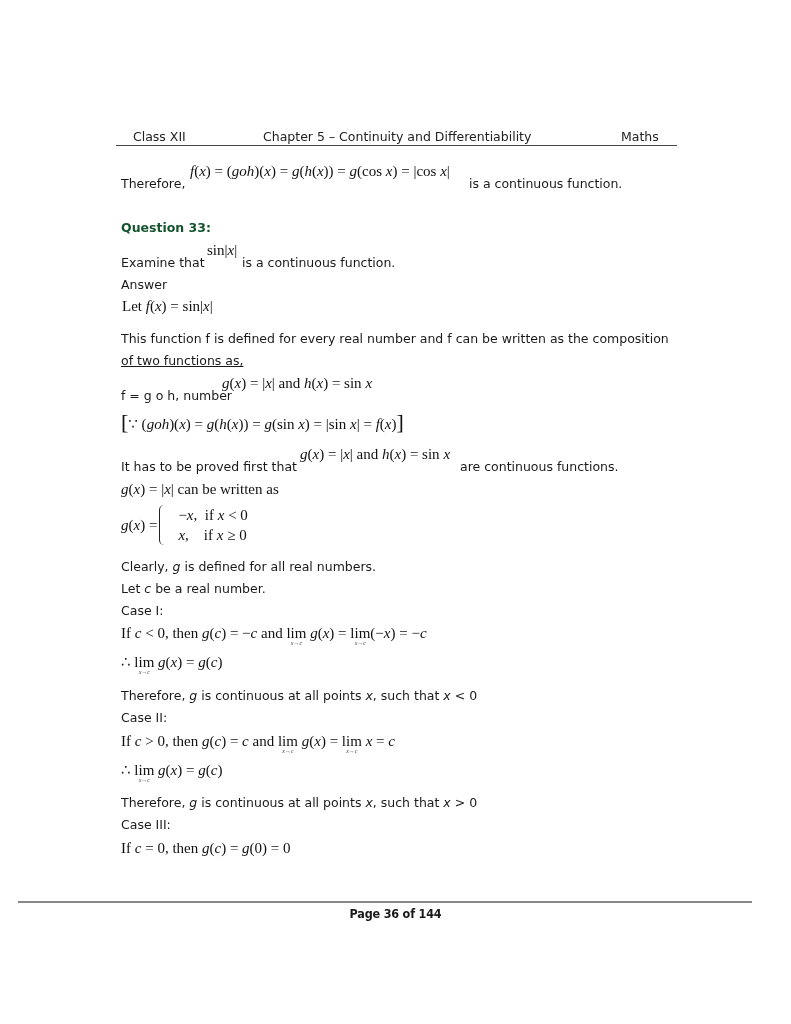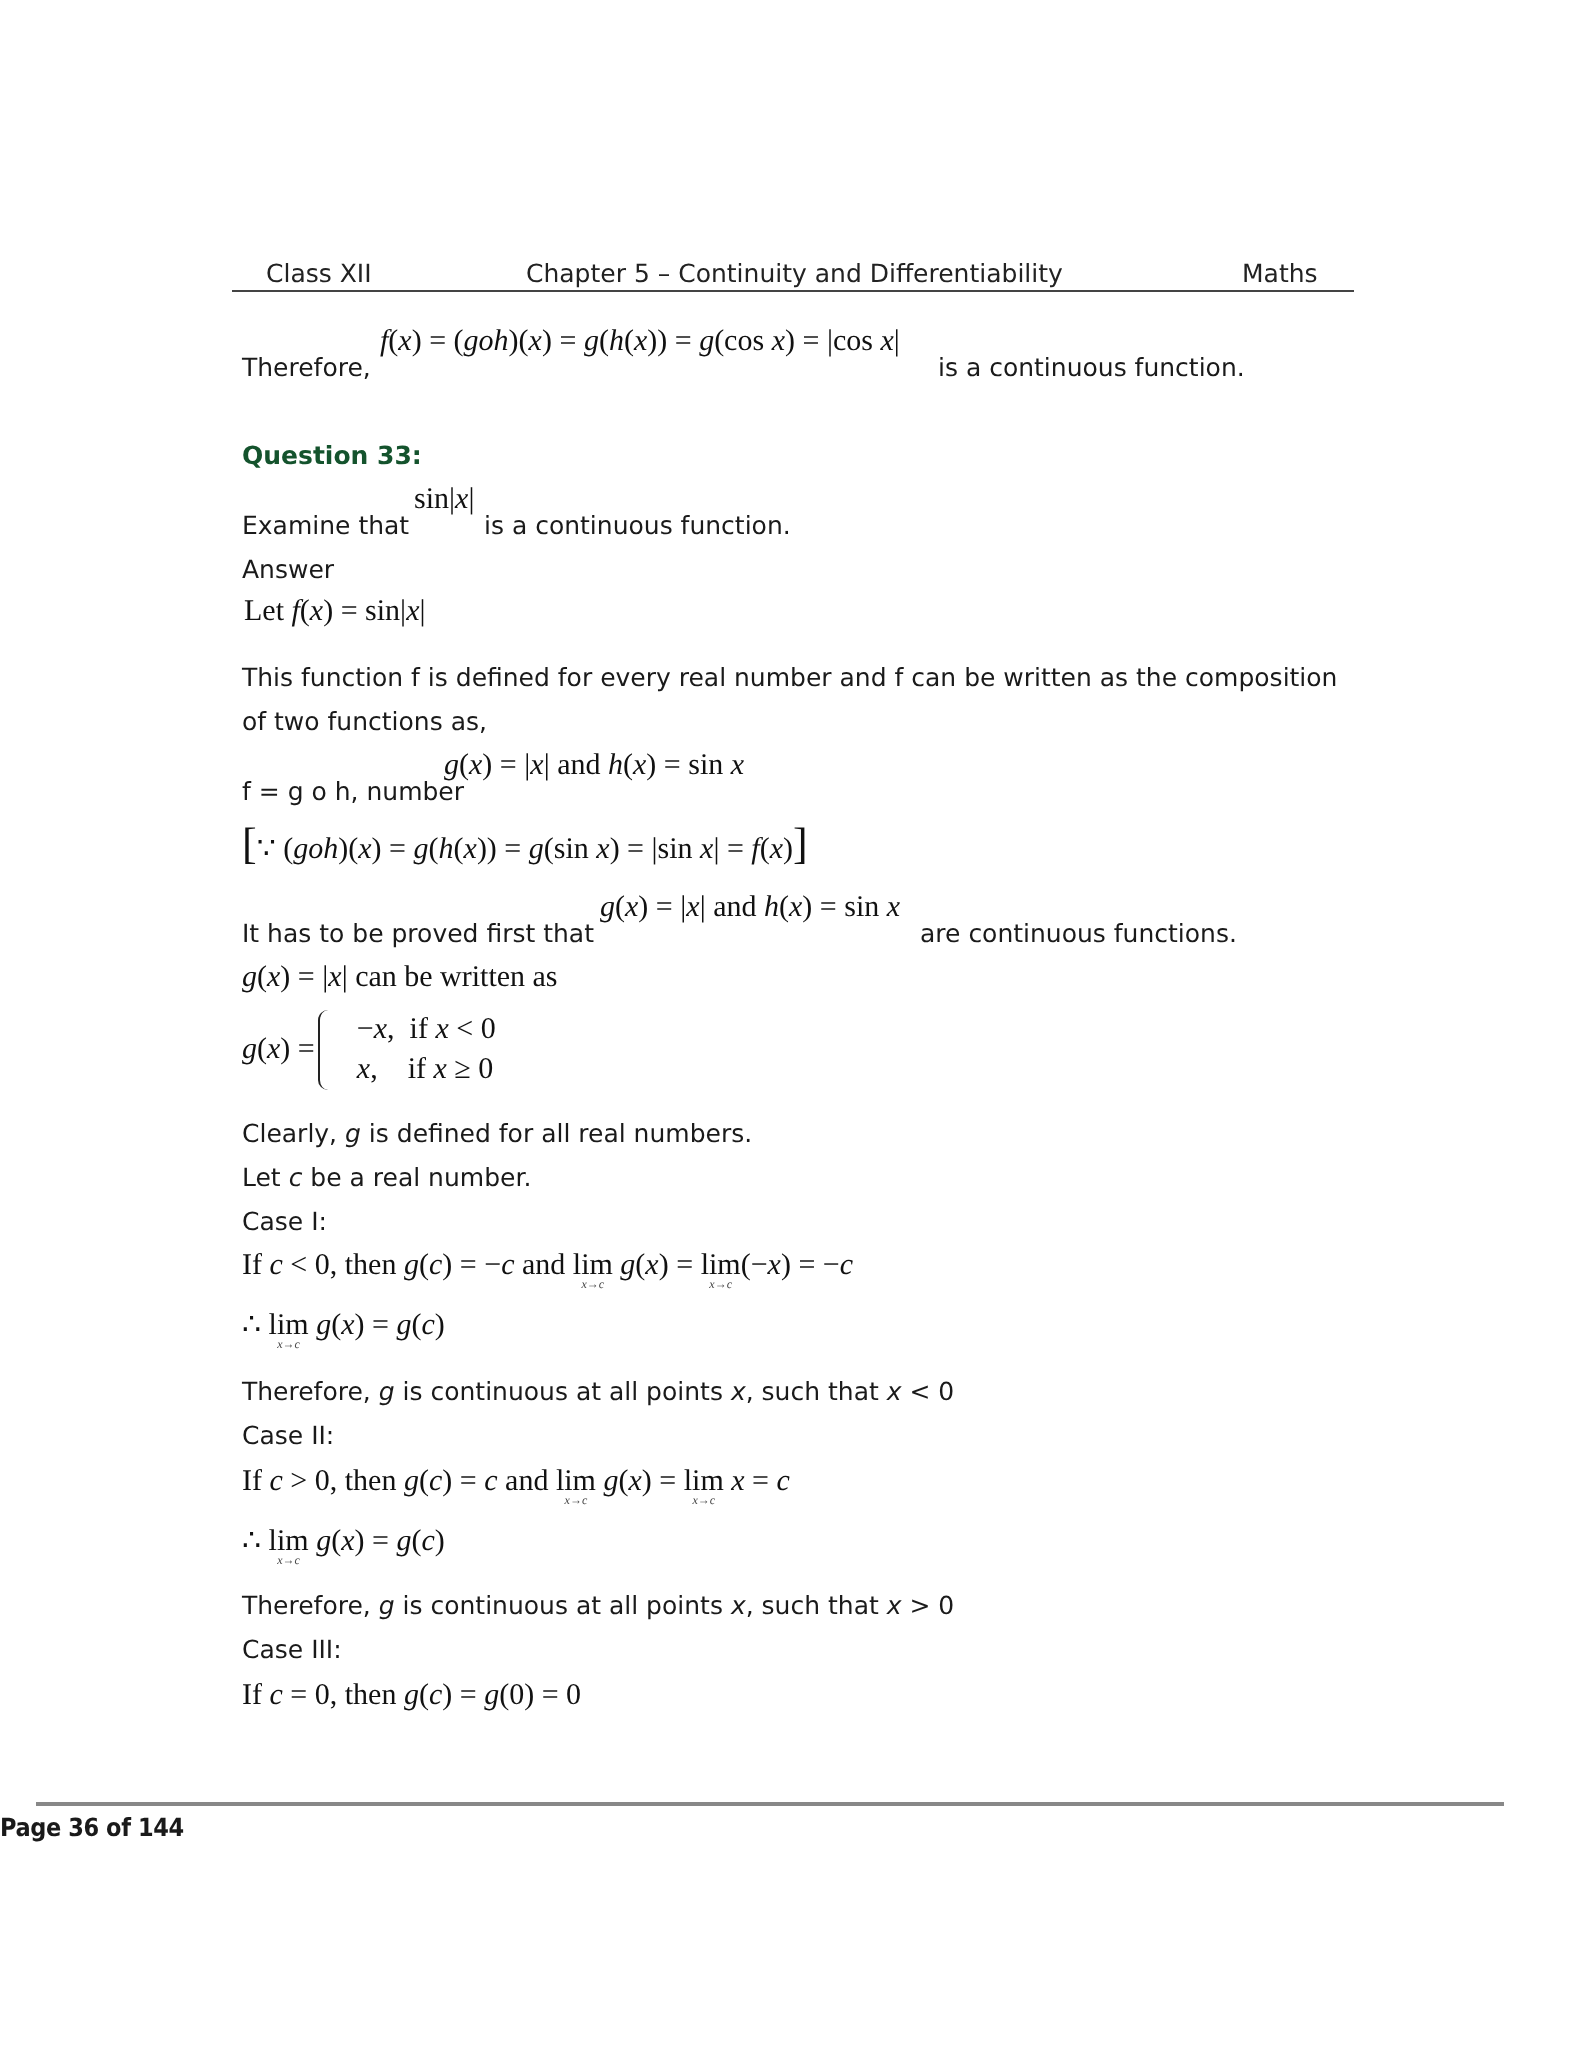--- a/index.html
+++ b/index.html
@@ -2,21 +2,21 @@
 <html><head>
 <meta charset="utf-8">
 <style>
   html, body { margin: 0; padding: 0; background: #ffffff; }
   body { width: 791px; height: 1024px; position: relative; overflow: hidden;
          font-family: "DejaVu Sans", "Liberation Sans", sans-serif; color: #1a1a1a; }
   .abs { position: absolute; }
   .hdr { font-size: 12.5px; top: 129px; color: #222; }
   .hdr-line { left: 116px; top: 145px; width: 561px; height: 0; border-top: 1.5px solid #444; }
   .ftr-line { left: 18px; top: 901px; width: 734px; height: 0; border-top: 2px solid #888; }
-  .ftr { top: 906px; left: 0; width: 791px; text-align: left; font-weight: bold; font-size: 12.5px;
+  .ftr { top: 906px; left: 0; width: 791px; text-align: center; font-weight: bold; font-size: 12.5px;
          font-family: "DejaVu Sans Condensed", "DejaVu Sans", sans-serif; letter-spacing: -0.2px; }
   .txt { font-size: 12.5px; left: 121px; white-space: nowrap; }
   .qhead { color: #14532d; font-weight: bold; font-size: 12.5px; }
   .math { font-family: "Liberation Serif", "DejaVu Serif", serif; font-size: 15px; white-space: nowrap; color: #111; }
   .math i { font-style: italic; }
   .lim { display: inline-block; position: relative; text-align: center; }
   .lim .sub { position: absolute; left: 0; right: 0; top: 15px; font-size: 6px; font-style: italic; color: #444; }
   .brace-block { display: inline-block; vertical-align: middle; }
   .piece { display: inline-block; vertical-align: middle; border-left: 1.2px solid #222;
            border-radius: 5px 0 0 5px; padding-left: 18px; line-height: 20px; margin-left: 2px; }
@@ -35,21 +35,21 @@
 <div class="abs txt" style="left:469px; top:176px;">is a continuous function.</div>
 
 <div class="abs txt qhead" style="top:220px;">Question 33:</div>
 <div class="abs txt" style="top:255px;">Examine that</div>
 <div class="abs math" style="left:207px; top:242px;">sin|<i>x</i>|</div>
 <div class="abs txt" style="left:242px; top:255px;">is a continuous function.</div>
 <div class="abs txt" style="top:277px;">Answer</div>
 <div class="abs math" style="left:122px; top:298px;">Let <i>f</i>(<i>x</i>) = sin|<i>x</i>|</div>
 
 <div class="abs txt" style="top:331px;">This function f is defined for every real number and f can be written as the composition</div>
-<div class="abs txt" style="top:353px;">of two functions as,</div>
+<div class="abs txt" style="top:353px;text-decoration:underline;">of two functions as,</div>
 
 <div class="abs txt" style="top:388px;">f = g o h, number</div>
 <div class="abs math" style="left:222px; top:375px;"><i>g</i>(<i>x</i>) = |<i>x</i>| and <i>h</i>(<i>x</i>) = sin <i>x</i></div>
 <div class="abs math" style="left:121px; top:409px;"><span class="big-br">[</span>∵ (<i>goh</i>)(<i>x</i>) = <i>g</i>(<i>h</i>(<i>x</i>)) = <i>g</i>(sin <i>x</i>) = |sin <i>x</i>| = <i>f</i>(<i>x</i>)<span class="big-br">]</span></div>
 
 <div class="abs txt" style="top:459px;">It has to be proved first that</div>
 <div class="abs math" style="left:300px; top:446px;"><i>g</i>(<i>x</i>) = |<i>x</i>| and <i>h</i>(<i>x</i>) = sin <i>x</i></div>
 <div class="abs txt" style="left:460px; top:459px;">are continuous functions.</div>
 
 <div class="abs math" style="left:121px; top:481px;text-align:right;"><i>g</i>(<i>x</i>) = |<i>x</i>| can be written as</div>

